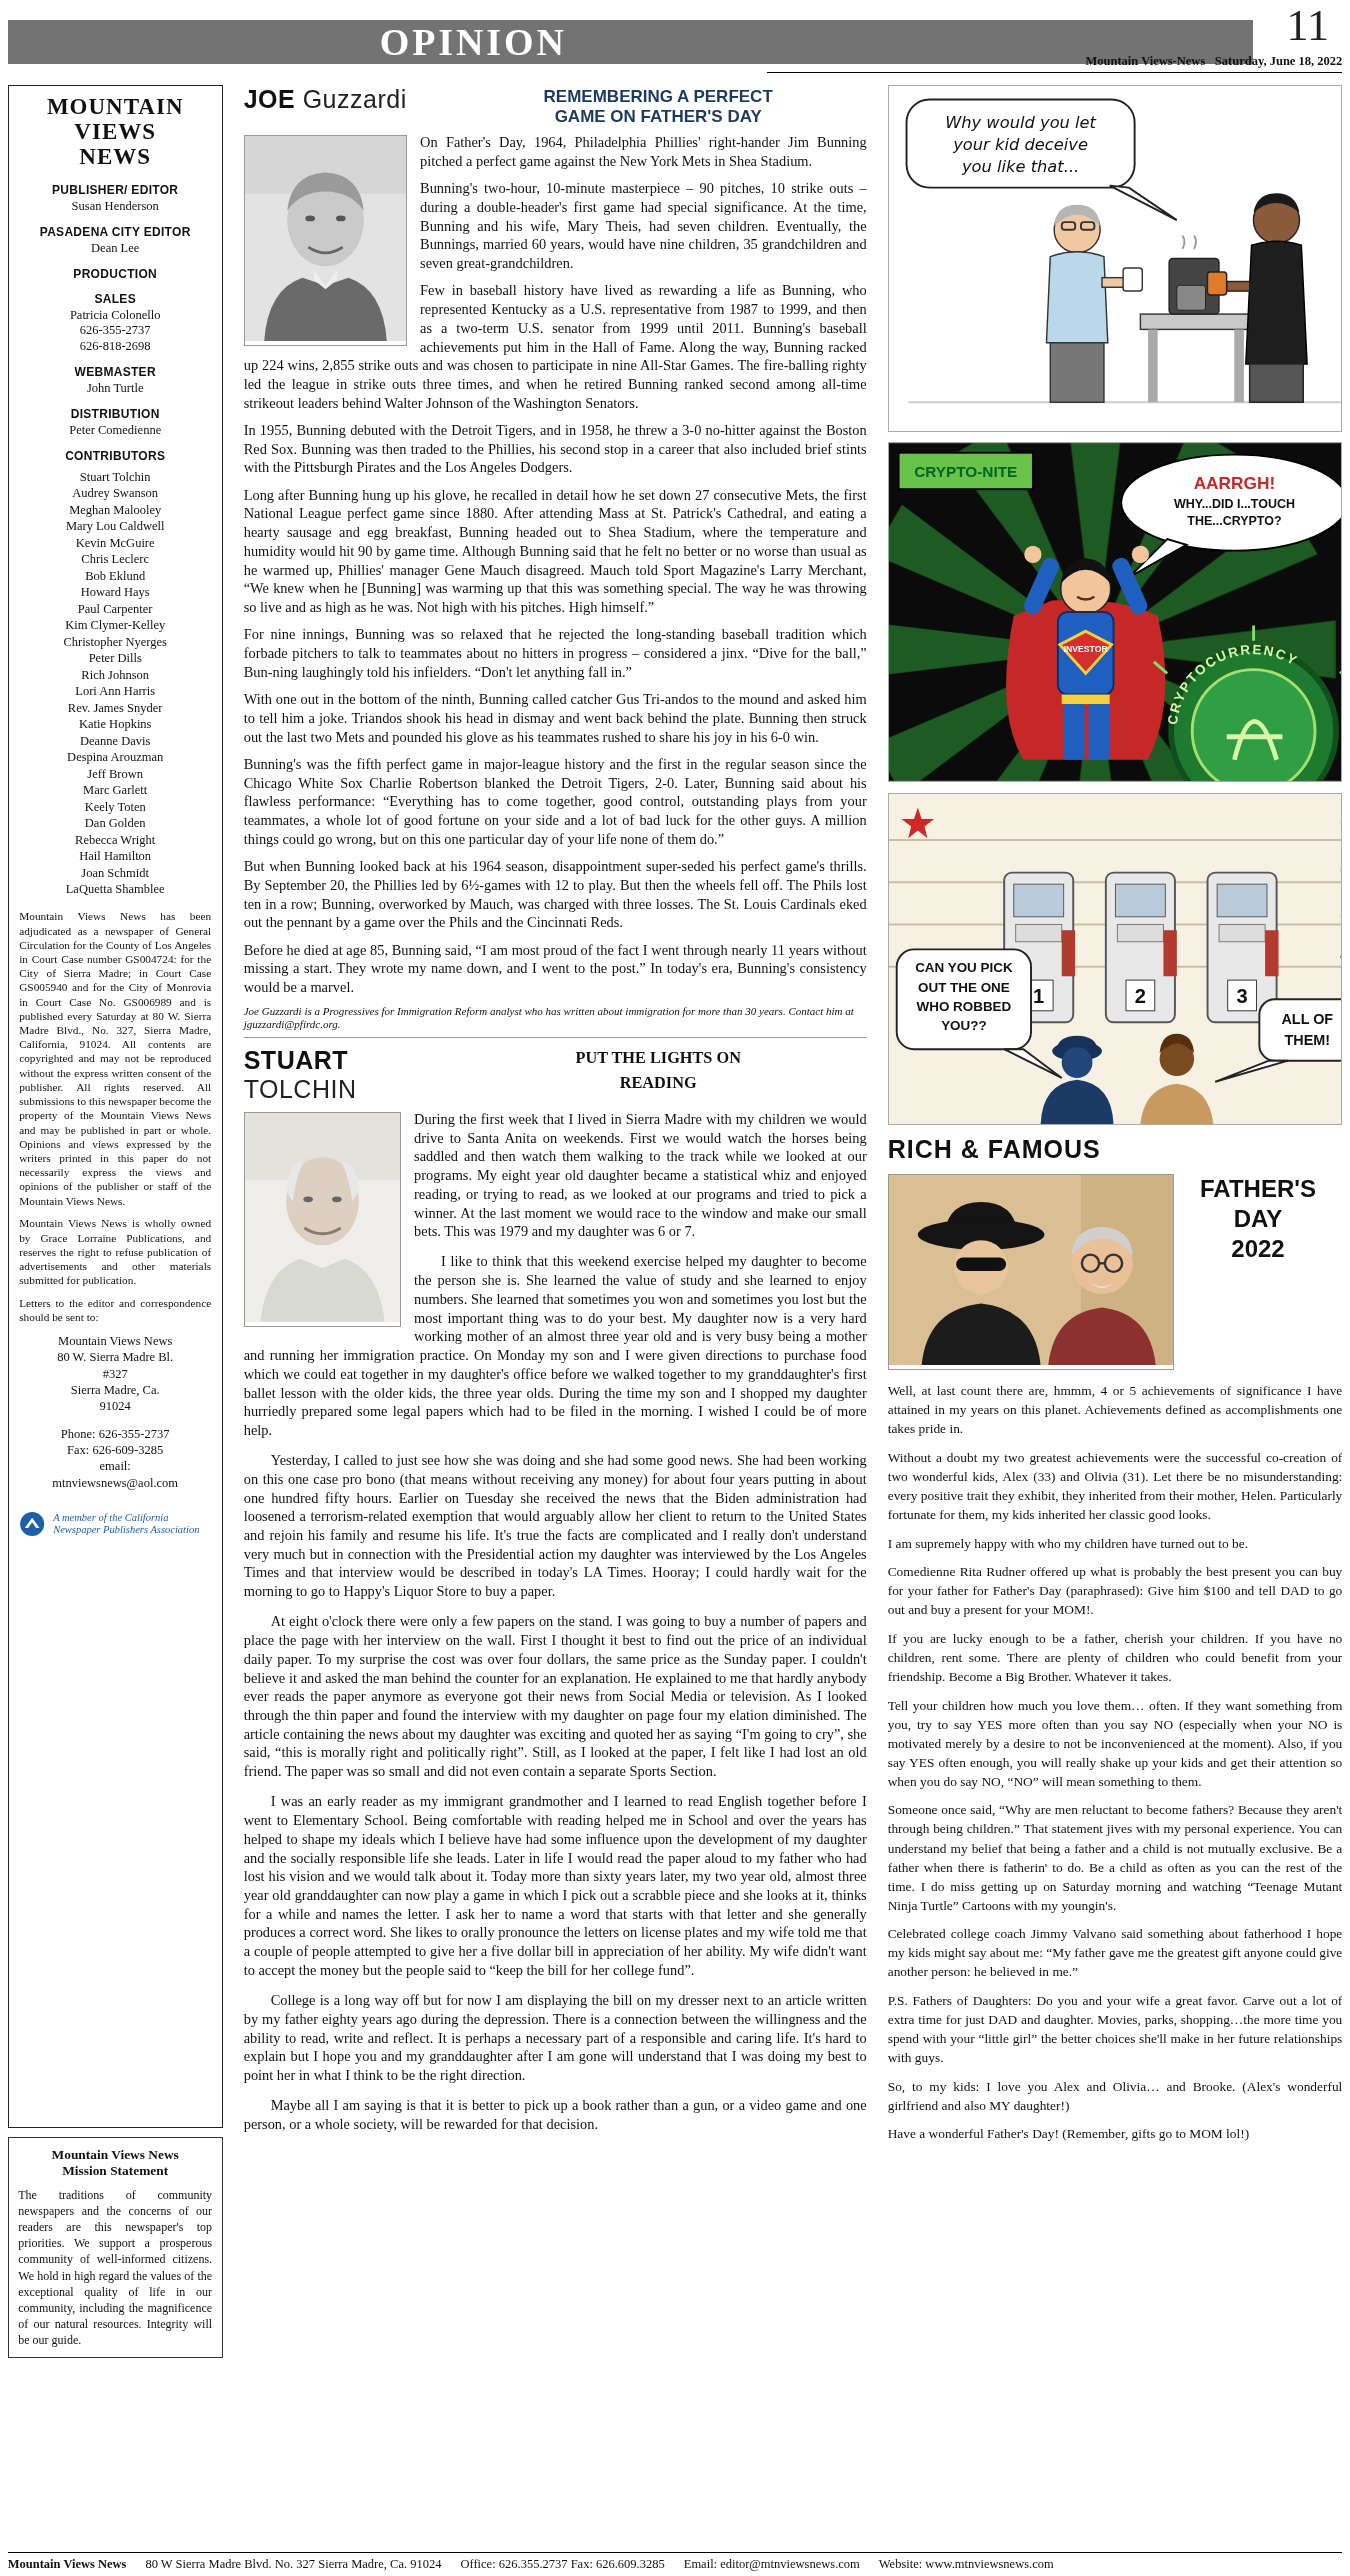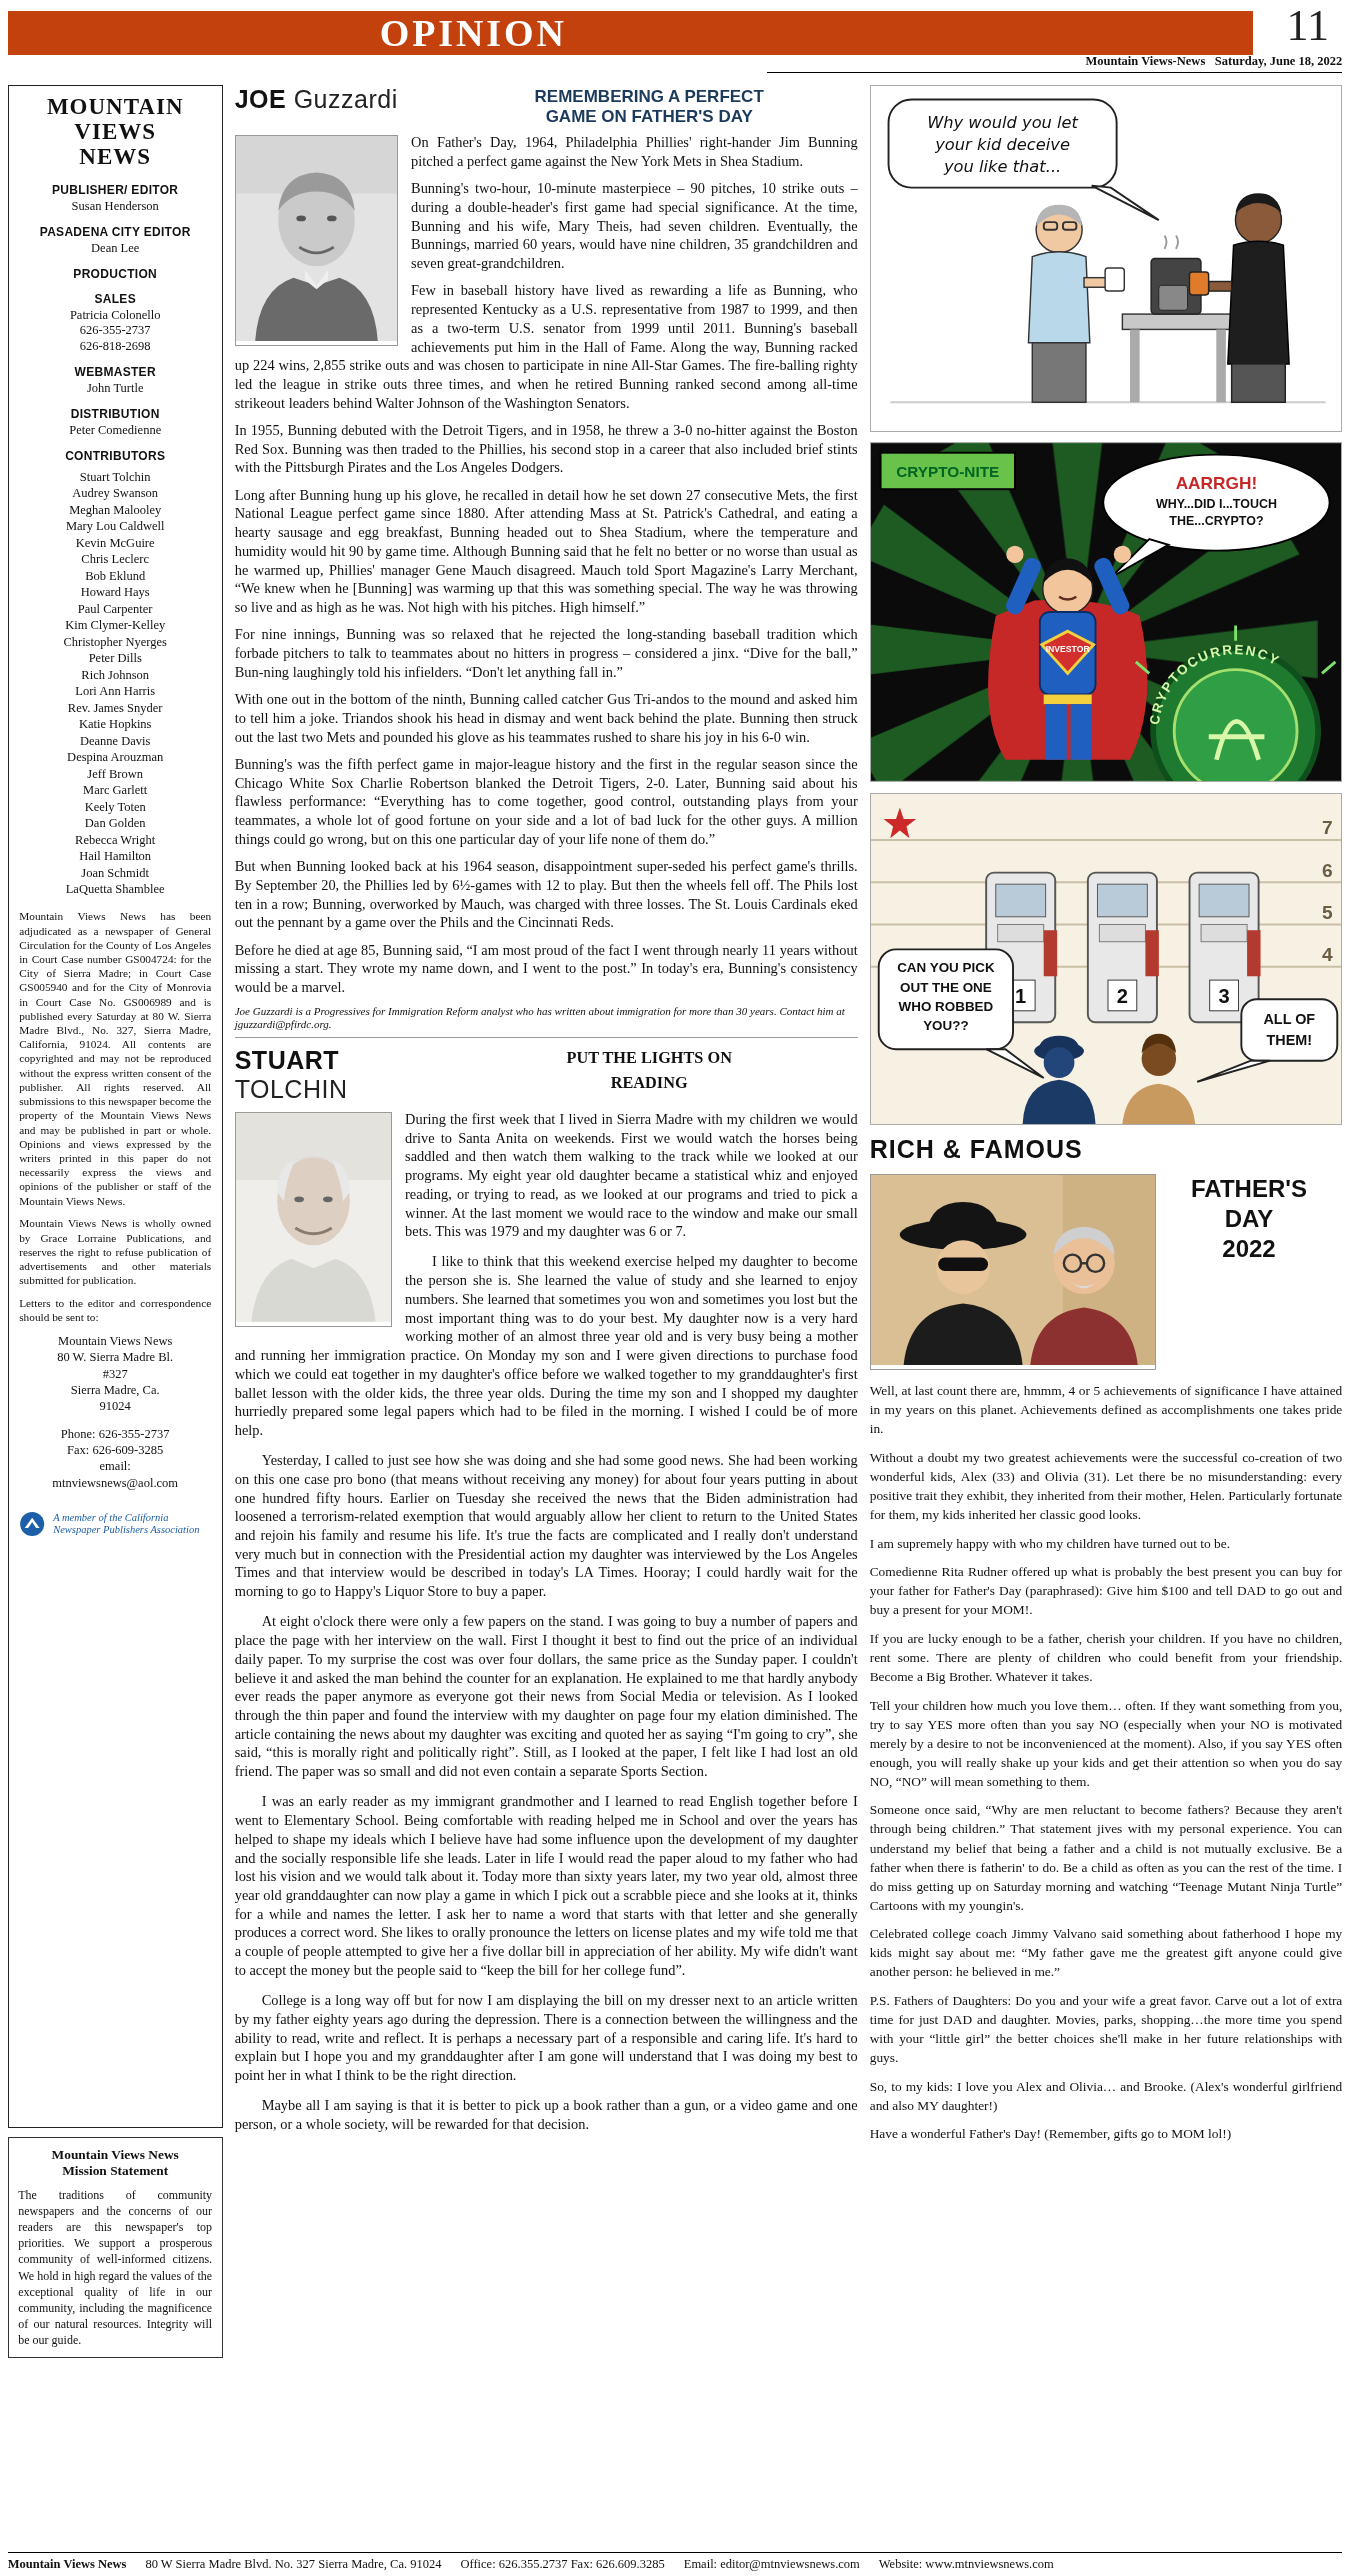--- a/index.html
+++ b/index.html
@@ -2,29 +2,29 @@
 <html><head>
 <meta charset="utf-8">
 <style>
   * { margin:0; padding:0; box-sizing:border-box; }
   html,body { background:#fff; }
   body { width:1350px; height:2576px; font-family:"Liberation Serif", serif; color:#111; }
   .page { position:relative; width:1350px; height:2576px; overflow:hidden; background:#fff; padding:3.8px 7.7px; }
 
   
   .page-header { position:relative; height:79px; }
-  .opinion-bar { position:absolute; left:0; top:7px; width:1245px; height:44px; background:#c2410c; color:#fff; display:flex; align-items:center; }
+  .opinion-bar { position:absolute; left:0; top:16px; width:1245px; height:44px; background:#737373; color:#fff; display:flex; align-items:center; }
   .opinion-title { font-family:"Liberation Serif", serif; font-weight:bold; font-size:38px; letter-spacing:2.9px; padding-left:372px; }
   .pageno { position:absolute; right:13.4px; top:-3.8px; font-size:44px; font-family:"Liberation Serif", serif; color:#222; }
   .mast-date { position:absolute; right:0; top:50px; width:575px; text-align:right; font-size:12.5px; border-bottom:1.9px solid #000; padding-bottom:2.9px; }
   .mast-date .mast-name { font-weight:bold; margin-right:9.6px; }
   .mast-date .date-bold { font-weight:bold; }
 
   
-  .content { display:flex; gap:12px; margin-top:1.9px; height:2459px; overflow:hidden; }
+  .content { display:flex; gap:21px; margin-top:1.9px; height:2459px; overflow:hidden; }
   .sidebar { width:215px; flex:none; font-size:12.5px; }
   .main-col { width:623px; flex:none; }
   .right-col { flex:1; min-width:0; }
 
   
   .sidebar-box { border:1.9px solid #222; padding:9.6px 10.5px; text-align:center; min-height:2043px; }
   .sb-masthead { font-weight:bold; font-size:23px; line-height:1.08; letter-spacing:1px; margin-bottom:13.4px; }
   .sb-block { margin-bottom:10.5px; }
   .sb-role { font-family:"Liberation Sans", sans-serif; font-weight:bold; font-size:12px; letter-spacing:0.3px; margin-bottom:1.9px; }
   .sb-name { font-size:12.5px; line-height:1.25; white-space:pre-line; }

